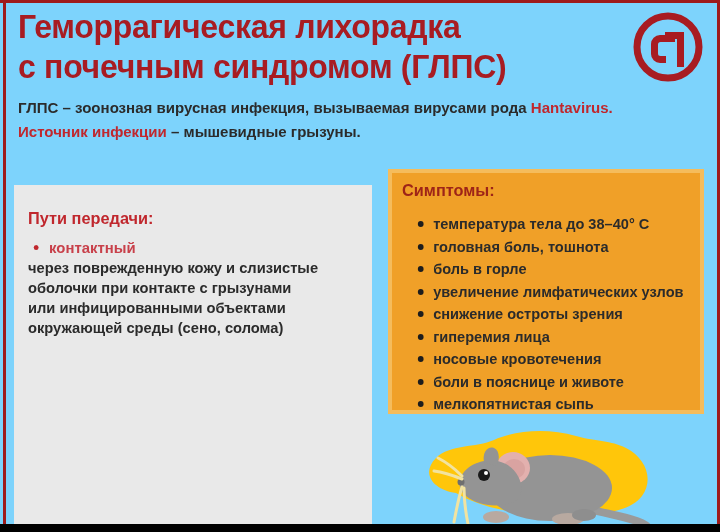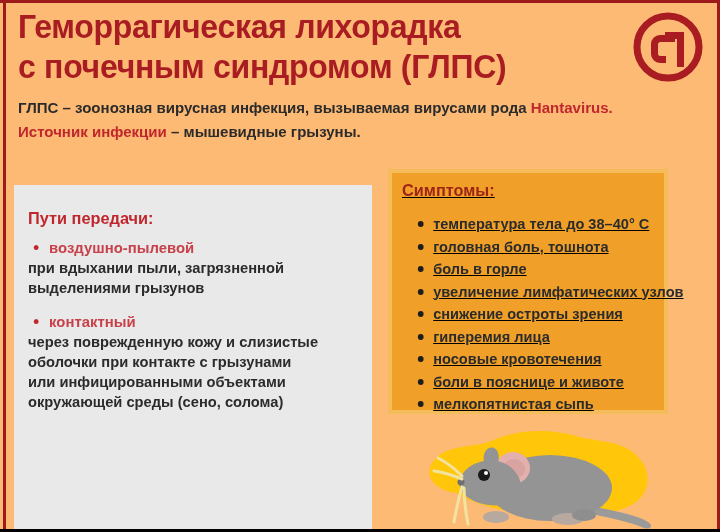--- a/index.html
+++ b/index.html
@@ -7,24 +7,24 @@
     padding: 0;
     background: #ffffff;
   }
   body {
     font-family: "Liberation Sans", sans-serif;
   }
   #poster {
     position: relative;
     width: 720px;
     height: 532px;
-    background: #fdba74;
+    background: #7dd3fc;
     box-sizing: border-box;
     border-top: 3px solid #9e1b1b;
-    border-bottom: 3px solid #000000;
+    border-bottom: 8px solid #000000;
     overflow: hidden;
   }
   
   .left-rule {
     position: absolute;
     left: 3px;
     top: 0;
     width: 3px;
     height: 100%;
     background: #9e1b1b;
@@ -126,30 +126,29 @@
     transform: scaleX(0.96);
     transform-origin: left center;
     white-space: pre-line;
   }
 
   
   .panel-right {
     position: absolute;
     left: 388px;
     top: 166px;
-    width: 280px;
+    width: 316px;
     height: 245px;
     background: #F0A028;
     box-sizing: border-box;
     border-top: 4px solid #F5BC5C;
     border-left: 4px solid #F5BC5C;
     border-right: 4px solid #F5BC5C;
     border-bottom: 4px solid #F5BC5C;
     padding: 8px 8px 0 10px;
-    text-decoration: underline;
   }
   .panel-right .panel-heading {
     color: #9E2418;
     margin-bottom: 4px;
     font-size: 17px;
   }
   .symptom-list {
     list-style: none;
     margin: 12px;
     padding: 0;
@@ -208,28 +207,20 @@
     <svg width="72" height="72" viewBox="0 0 72 72" xmlns="http://www.w3.org/2000/svg">
       <circle cx="36" cy="36" r="31" fill="none" stroke="#A81C22" stroke-width="7"></circle>
       <path d="M43 17 L43 24 L28 24 A9 9 0 0 0 19 33 L19 43 A9 9 0 0 0 28 52 L34 52 L34 45 L28.5 45 A2.5 2.5 0 0 1 26 42.5 L26 33.5 A2.5 2.5 0 0 1 28.5 31 L43 31 Z" fill="#A81C22"></path>
       <path d="M33 21 L52 21 L52 56 L45 56 L45 28 L33 28 Z" fill="#A81C22"></path>
     </svg>
   </div>
 
   <div class="panel-left">
     <div class="panel-heading">Пути передачи:</div>
 
-    <div class="route-block">
-      <div class="route-title">
-        <span class="dot"></span>
-        <span>воздушно-пылевой</span>
-      </div>
-      <div class="route-desc">при вдыхании пыли, загрязненной
-выделениями грызунов</div>
-    </div>
 
     <div class="route-block">
       <div class="route-title">
         <span class="dot"></span>
         <span>контактный</span>
       </div>
       <div class="route-desc">через поврежденную кожу и слизистые
 оболочки при контакте с грызунами
 или инфицированными объектами
 окружающей среды (сено, солома)</div>

